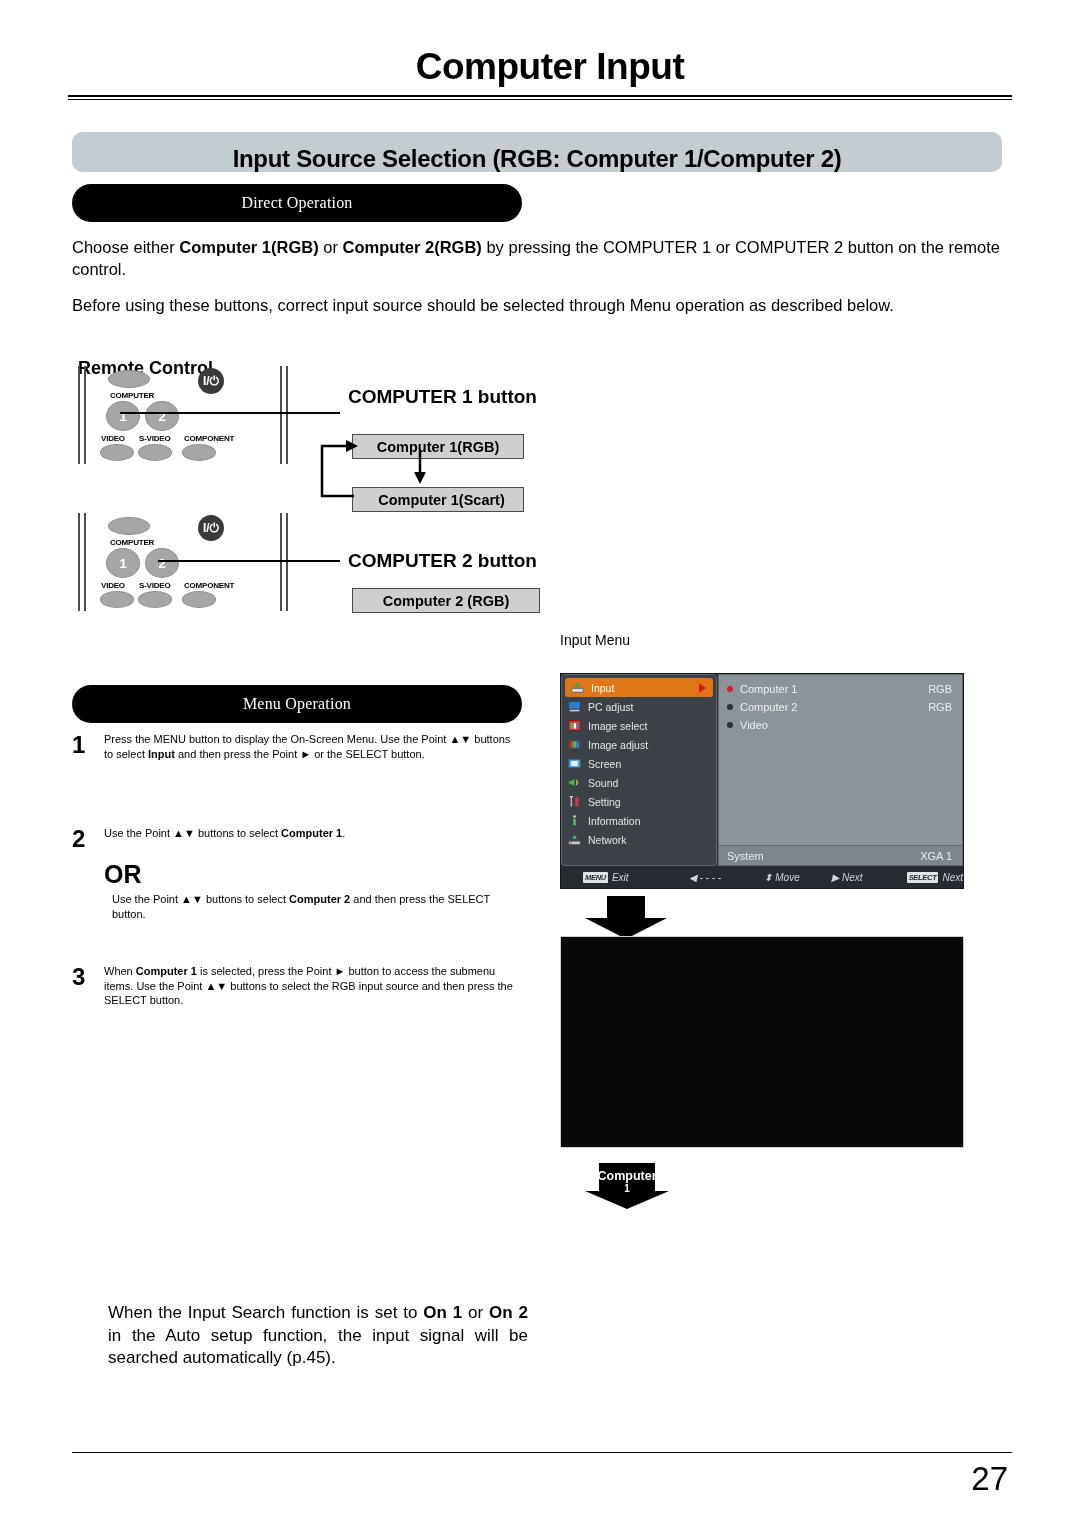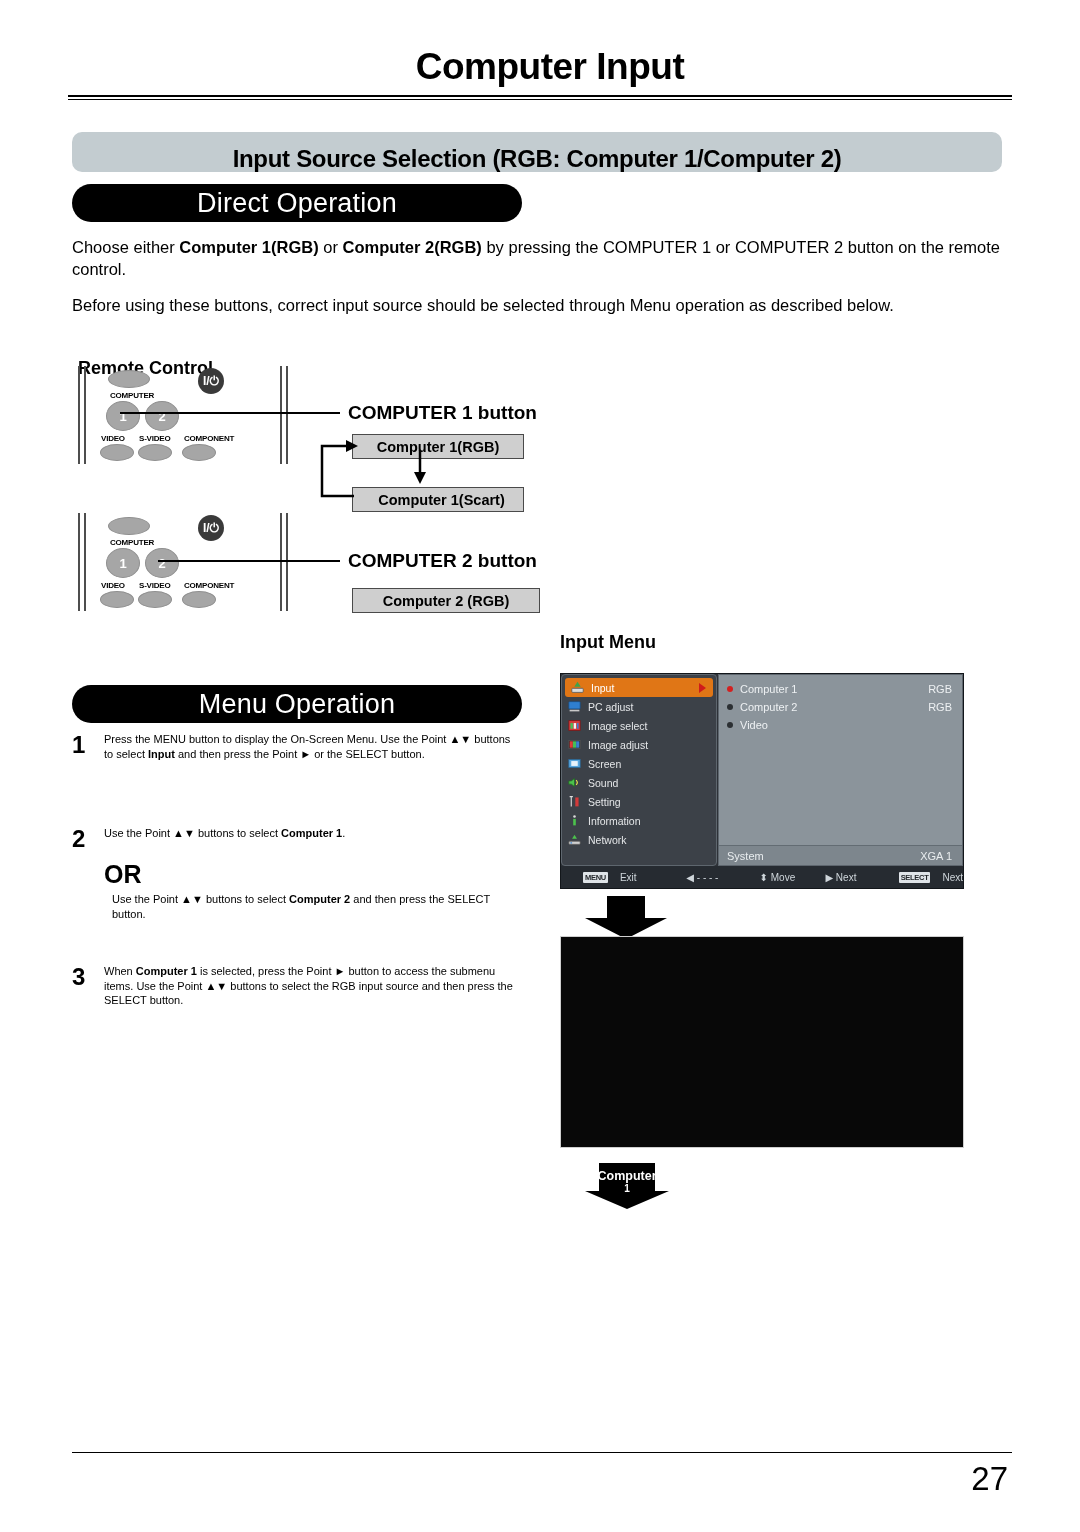--- a/index.html
+++ b/index.html
@@ -52,21 +52,21 @@
     margin-top:12px;
     background:#000;
     color:#fff;
     border-radius:22px;
     width:450px;
     height:38px;
     display:flex;
     align-items:center;
     justify-content:center;
   }
-  .pill span { font-size:27px; letter-spacing:0.2px; }
+  .pill span { font-size:16px; letter-spacing:0.2px;font-family:Liberation Serif, serif; }
 
   
   .para {
     margin:14px 78px 0 72px;
     font-size:16.5px;
     line-height:1.34;
   }
   .para b { font-weight:bold; }
 
   .subhead {
@@ -147,21 +147,21 @@
   .step-num {
     font-size:24px; font-weight:bold; line-height:1.05; width:18px;
     flex:0 0 auto;
   }
   .step-text {
     font-size:11px; line-height:1.32; width:410px;
   }
   .or-word { position:absolute; font-size:25px; font-weight:bold; }
 
   
-  .osd-title { position:absolute; font-size:18px; font-weight:bold; }
+  .osd-title { position:absolute; font-size:14px; font-weight:normal; }
   .osd {
     position:absolute;
     left:560px; top:673px;
     width:404px; height:216px;
     background:#2e3238;
     border:1px solid #12161a;
     display:flex; flex-direction:column;
   }
   .osd-body { display:flex; flex:1; min-height:0; }
   .osd-side {
@@ -227,21 +227,21 @@
   .osd-system .val { margin-left:auto; }
 
   .osd-bar {
     height:22px;
     background:#262b31;
     display:flex; align-items:center;
     color:#cfd6db; font-size:10px;
     padding-left:22px;
     gap:0;
   }
-  .osd-bar .seg { display:flex; align-items:center; gap:12px; }
+  .osd-bar .seg { display:flex; align-items:center; gap:4px;font-style:italic; }
   .key-chip {
     background:#dfe4e8; color:#23272b;
     font-size:7.5px; font-weight:bold;
     padding:1px 2px; border-radius:1px;
     letter-spacing:-0.3px;
   }
   .screen-black {
     position:absolute;
     left:560px; top:936px;
     width:404px; height:212px;
@@ -306,21 +306,21 @@
   <div class="btn-round" style="left:28px; top:35px; width:34px; height:30px;">1</div>
   <div class="btn-round" style="left:67px; top:35px; width:34px; height:30px;">2</div>
   <div class="rm-label" style="left:23px; top:68px;">VIDEO</div>
   <div class="rm-label" style="left:61px; top:68px;">S-VIDEO</div>
   <div class="rm-label" style="left:106px; top:68px;">COMPONENT</div>
   <div class="btn-oval" style="left:22px; top:78px; width:34px; height:17px;"></div>
   <div class="btn-oval" style="left:60px; top:78px; width:34px; height:17px;"></div>
   <div class="btn-oval" style="left:104px; top:78px; width:34px; height:17px;"></div>
 </div>
 <div class="callout-line" style="left:120px; top:412px; width:220px;"></div>
-<div class="callout-title" style="left:348px; top:402px;">COMPUTER 1 button</div>
+<div class="callout-title" style="left:348px; top:386px;">COMPUTER 1 button</div>
 
 <div class="flow-box" style="left:352px; top:434px; width:172px;">Computer 1(RGB)</div>
 <div class="flow-box" style="left:352px; top:487px; width:172px;padding-left:7px;">Computer 1(Scart)</div>
 <svg style="position:absolute; left:320px; top:426px;" width="220" height="80">
   <path d="M18 70 L2 70 L2 20 L26 20" stroke="#000" stroke-width="2.5" fill="none"></path>
   <path d="M26 14 L38 20 L26 26 Z" fill="#000"></path>
   <path d="M100 24 L100 46" stroke="#000" stroke-width="2.5" fill="none"></path>
   <path d="M94 46 L106 46 L100 58 Z" fill="#000"></path>
   <path d="M18 70 L34 70" stroke="#000" stroke-width="2.5" fill="none"></path>
 </svg>
@@ -511,16 +511,19 @@
 
 <div class="screen-black"></div>
 
 <svg class="comp-arrow" viewBox="0 0 84 46">
   <path d="M14 0 H70 V28 H84 L42 46 L0 28 H14 Z" fill="#000"></path>
   <text x="42" y="17" fill="#fff" font-size="12.5" font-weight="bold" text-anchor="middle" font-family="Liberation Sans, sans-serif">Computer</text>
   <text x="42" y="29" fill="#fff" font-size="10" font-weight="bold" text-anchor="middle" font-family="Liberation Sans, sans-serif">1</text>
 </svg>
 
 <div class="note-wrap">
+  <div class="note-body">
+    <span>When the Input Search function is set to </span><b>On 1</b><span> or </span><b>On 2</b><span> in the Auto setup function, the input signal will be searched automatically (p.45).</span>
+  </div>
 </div>
 
 <div class="footer-rule"></div>
 <div class="page-num">27</div>
 
 </body></html>

